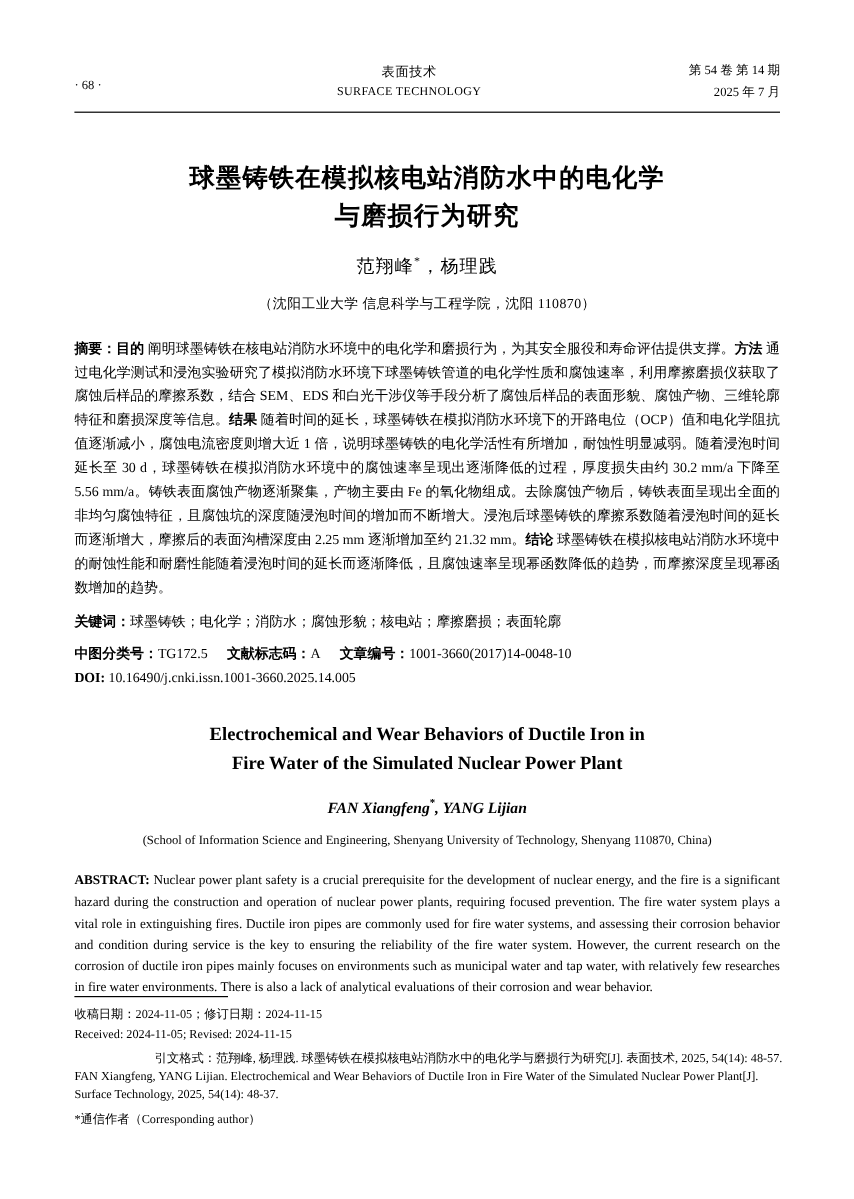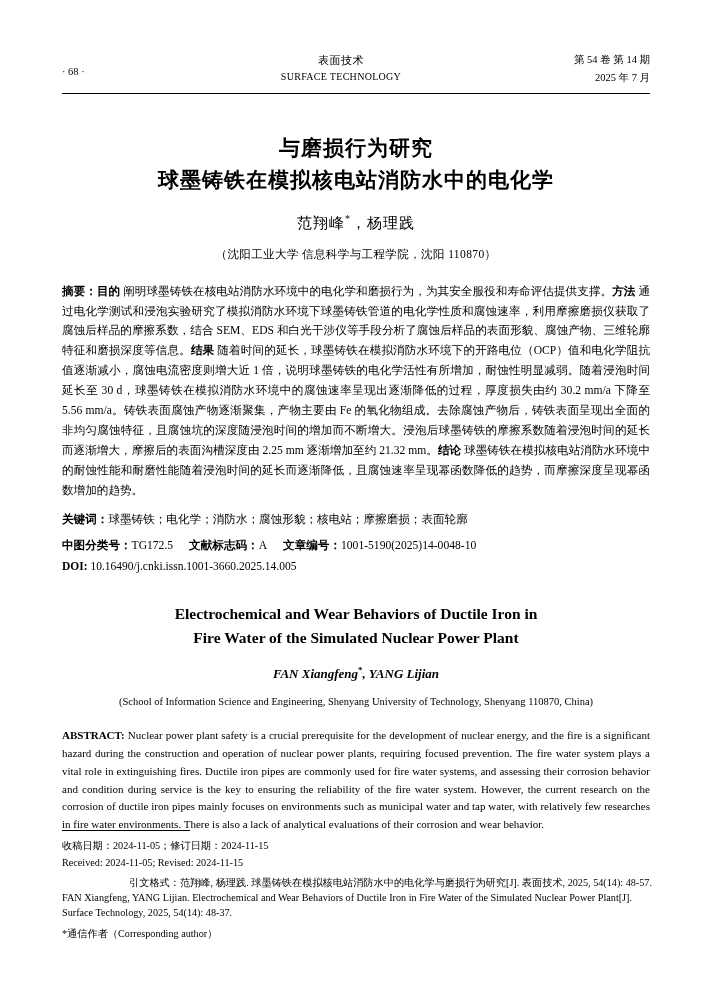--- a/index.html
+++ b/index.html
@@ -201,40 +201,40 @@
       <div class="en">SURFACE TECHNOLOGY</div>
     </div>
     <div class="right">
       <div>第 54 卷   第 14 期</div>
       <div>2025 年 7 月</div>
     </div>
   </div>
   <div class="rule"></div>
 
   <div class="cn-title">
+    <div>球墨铸铁在模拟核电站消防水中的电化学</div>
     <div>与磨损行为研究</div>
-    <div>球墨铸铁在模拟核电站消防水中的电化学</div>
   </div>
 
   <div class="cn-authors">
     <span>范翔峰</span><sup>*</sup><span>，杨理践</span>
   </div>
 
   <div class="cn-affil">（沈阳工业大学  信息科学与工程学院，沈阳  110870）</div>
 
   <div class="cn-abstract">
     <b>摘要：</b><b>目的</b><span> 阐明球墨铸铁在核电站消防水环境中的电化学和磨损行为，为其安全服役和寿命评估提供支撑。</span><b>方法</b><span> 通过电化学测试和浸泡实验研究了模拟消防水环境下球墨铸铁管道的电化学性质和腐蚀速率，利用摩擦磨损仪获取了腐蚀后样品的摩擦系数，结合 SEM、EDS 和白光干涉仪等手段分析了腐蚀后样品的表面形貌、腐蚀产物、三维轮廓特征和磨损深度等信息。</span><b>结果</b><span> 随着时间的延长，球墨铸铁在模拟消防水环境下的开路电位（OCP）值和电化学阻抗值逐渐减小，腐蚀电流密度则增大近 1 倍，说明球墨铸铁的电化学活性有所增加，耐蚀性明显减弱。随着浸泡时间延长至 30 d，球墨铸铁在模拟消防水环境中的腐蚀速率呈现出逐渐降低的过程，厚度损失由约 30.2 mm/a 下降至 5.56 mm/a。铸铁表面腐蚀产物逐渐聚集，产物主要由 Fe 的氧化物组成。去除腐蚀产物后，铸铁表面呈现出全面的非均匀腐蚀特征，且腐蚀坑的深度随浸泡时间的增加而不断增大。浸泡后球墨铸铁的摩擦系数随着浸泡时间的延长而逐渐增大，摩擦后的表面沟槽深度由 2.25 mm 逐渐增加至约 21.32 mm。</span><b>结论</b><span> 球墨铸铁在模拟核电站消防水环境中的耐蚀性能和耐磨性能随着浸泡时间的延长而逐渐降低，且腐蚀速率呈现幂函数降低的趋势，而摩擦深度呈现幂函数增加的趋势。</span>
   </div>
 
   <div class="kw-line">
     <b>关键词：</b><span>球墨铸铁；电化学；消防水；腐蚀形貌；核电站；摩擦磨损；表面轮廓</span>
   </div>
 
   <div class="meta-line">
-    <b>中图分类号：</b><span>TG172.5</span><span class="sp"></span><b>文献标志码：</b><span>A</span><span class="sp"></span><b>文章编号：</b><span>1001-5190(2025)14-0048-10</span>
+    <b>中图分类号：</b><span>TG172.5</span><span class="sp"></span><b>文献标志码：</b><span>A</span><span class="sp"></span><b>文章编号：</b><span>1001-3660(2017)14-0048-10</span>
   </div>
 
   <div class="doi-line">
     <b>DOI:</b> <span>10.16490/j.cnki.issn.1001-3660.2025.14.005</span>
   </div>
 
   <div class="en-title">
     <div>Electrochemical and Wear Behaviors of Ductile Iron in</div>
     <div>Fire Water of the Simulated Nuclear Power Plant</div>
   </div>

